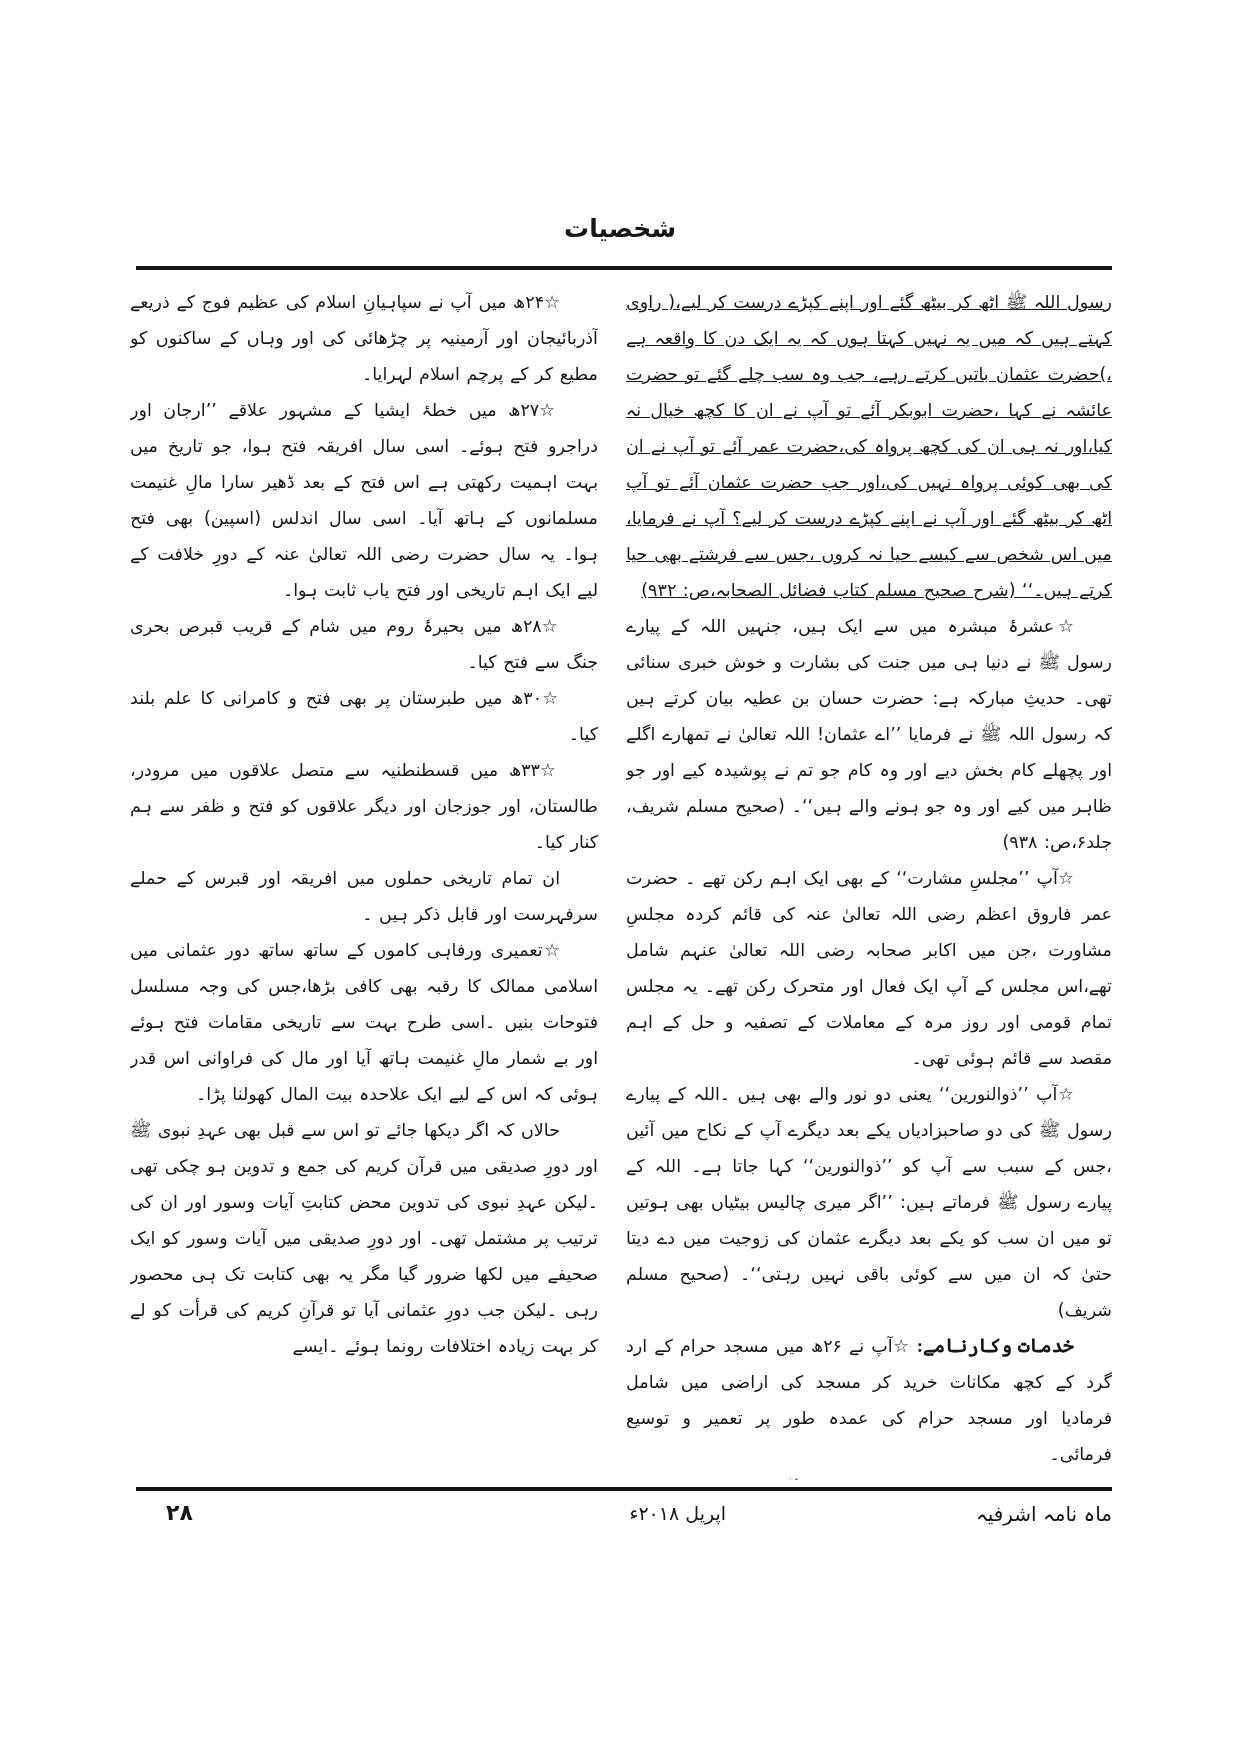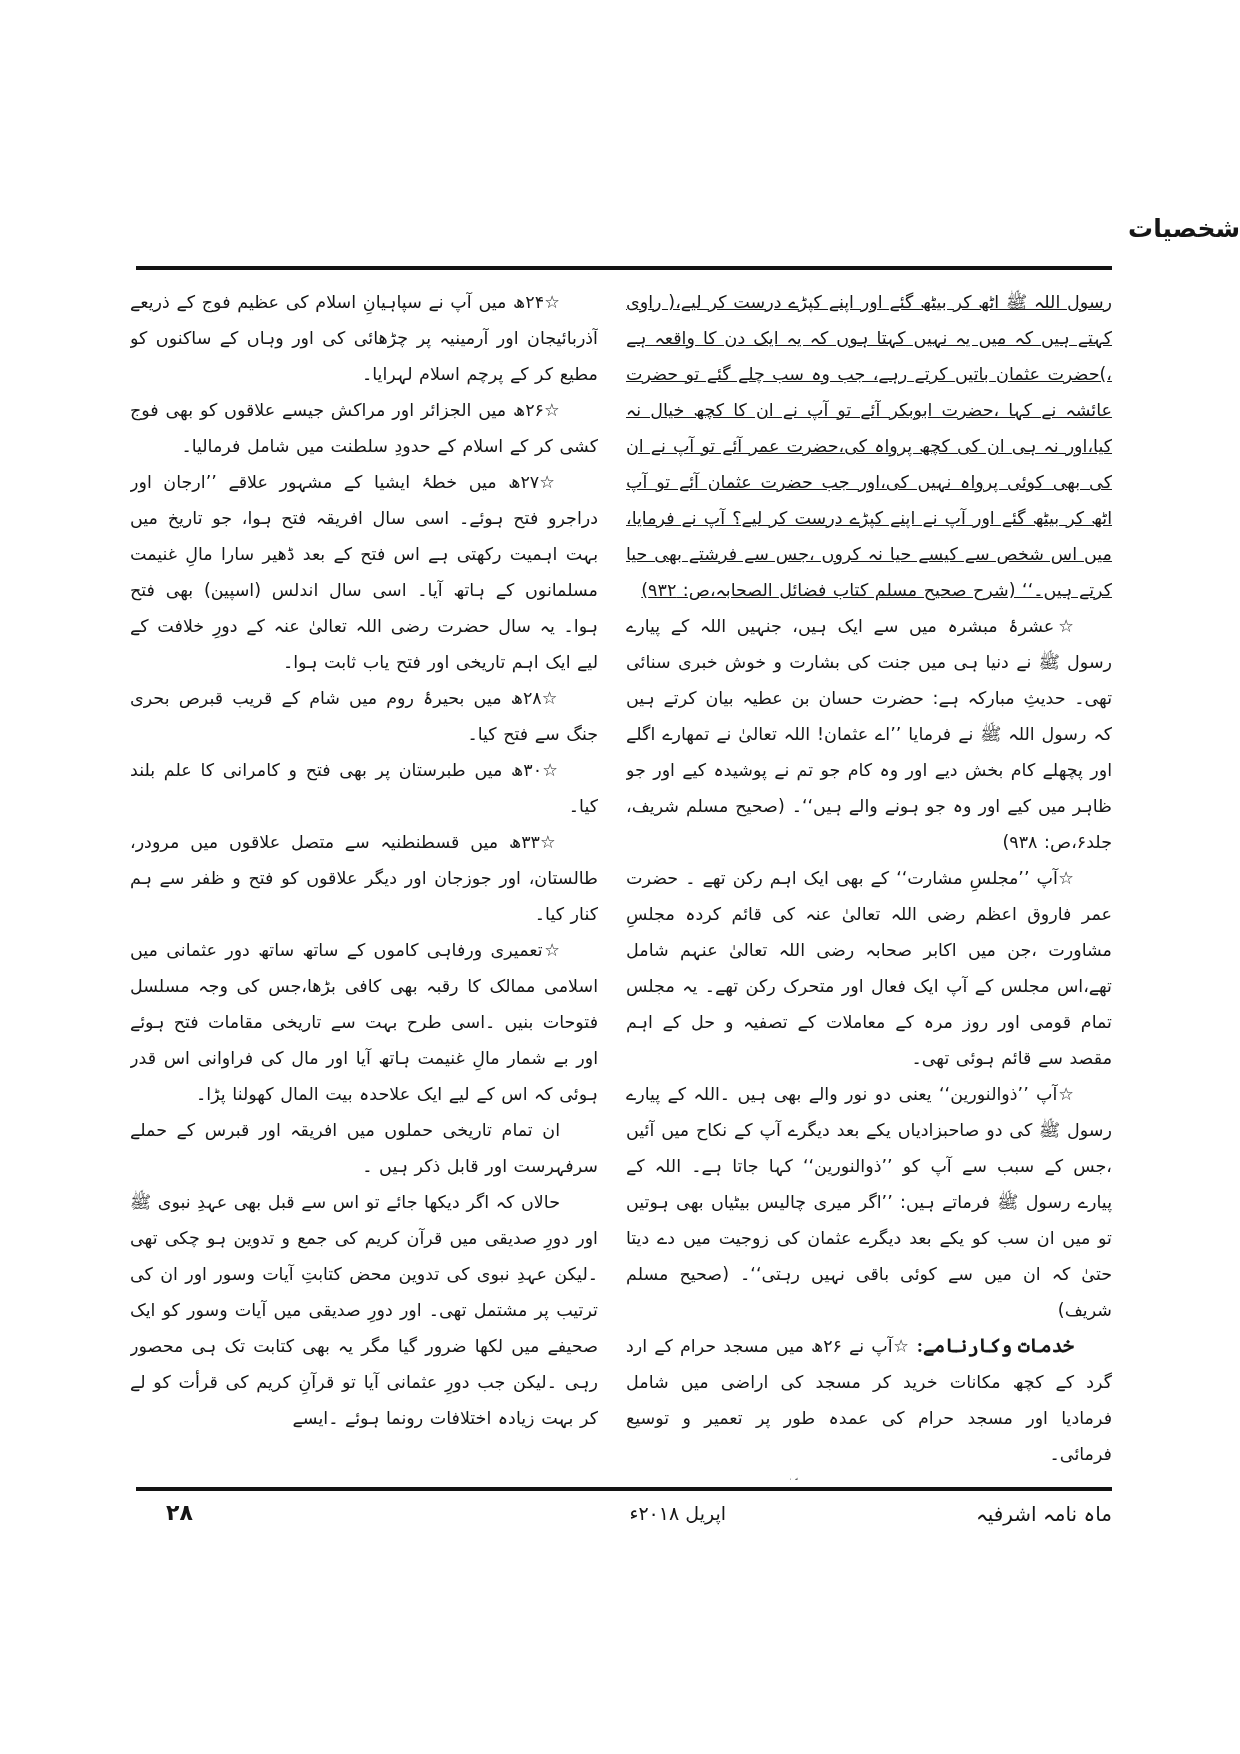--- a/index.html
+++ b/index.html
@@ -8,21 +8,21 @@
     width: 1240px; height: 1754px;
     background: #ffffff;
     font-family: "DejaVu Sans", sans-serif;
     color: #161616;
     position: relative;
     overflow: hidden;
   }
   .page-header-title {
     position: absolute;
     top: 214px; left: 0; right: 0;
-    text-align: right;
+    text-align: center;
     font-size: 25px;
     font-weight: bold;
     letter-spacing: 0.5px;
   }
   .head-rule {
     position: absolute;
     top: 266px; left: 136px; width: 976px;
     height: 4px;
     border-top: 3px solid #131313;
     border-bottom: 1px solid #131313;
@@ -91,27 +91,26 @@
   <p class="noindent">رسول اللہ ﷺ اٹھ کر بیٹھ گئے اور اپنے کپڑے درست کر لیے،( راوی کہتے ہیں کہ میں یہ نہیں کہتا ہوں کہ یہ ایک دن کا واقعہ ہے ،)حضرت عثمان باتیں کرتے رہے، جب وہ سب چلے گئے تو حضرت عائشہ نے کہا ،حضرت ابوبکر آئے تو آپ نے ان کا کچھ خیال نہ کیا،اور نہ ہی ان کی کچھ پرواہ کی،حضرت عمر آئے تو آپ نے ان کی بھی کوئی پرواہ نہیں کی،اور جب حضرت عثمان آئے تو آپ اٹھ کر بیٹھ گئے اور آپ نے اپنے کپڑے درست کر لیے؟ آپ نے فرمایا، میں اس شخص سے کیسے حیا نہ کروں ،جس سے فرشتے بھی حیا کرتے ہیں۔‘‘ (شرح صحیح مسلم کتاب فضائل الصحابہ،ص: ۹۳۲)</p>
   <p>☆عشرۂ مبشرہ میں سے ایک ہیں، جنہیں اللہ کے پیارے رسول ﷺ نے دنیا ہی میں جنت کی بشارت و خوش خبری سنائی تھی۔ حدیثِ مبارکہ ہے: حضرت حسان بن عطیہ بیان کرتے ہیں کہ رسول اللہ ﷺ نے فرمایا ’’اے عثمان! اللہ تعالیٰ نے تمھارے اگلے اور پچھلے کام بخش دیے اور وہ کام جو تم نے پوشیدہ کیے اور جو ظاہر میں کیے اور وہ جو ہونے والے ہیں‘‘۔ (صحیح مسلم شریف، جلد۶،ص: ۹۳۸)</p>
   <p>☆آپ ’’مجلسِ مشارت‘‘ کے بھی ایک اہم رکن تھے ۔ حضرت عمر فاروق اعظم رضی اللہ تعالیٰ عنہ کی قائم کردہ مجلسِ مشاورت ،جن میں اکابر صحابہ رضی اللہ تعالیٰ عنہم شامل تھے،اس مجلس کے آپ ایک فعال اور متحرک رکن تھے۔ یہ مجلس تمام قومی اور روز مرہ کے معاملات کے تصفیہ و حل کے اہم مقصد سے قائم ہوئی تھی۔</p>
   <p>☆آپ ’’ذوالنورین‘‘ یعنی دو نور والے بھی ہیں ۔اللہ کے پیارے رسول ﷺ کی دو صاحبزادیاں یکے بعد دیگرے آپ کے نکاح میں آئیں ،جس کے سبب سے آپ کو ’’ذوالنورین‘‘ کہا جاتا ہے۔ اللہ کے پیارے رسول ﷺ فرماتے ہیں: ’’اگر میری چالیس بیٹیاں بھی ہوتیں تو میں ان سب کو یکے بعد دیگرے عثمان کی زوجیت میں دے دیتا حتیٰ کہ ان میں سے کوئی باقی نہیں رہتی‘‘۔ (صحیح مسلم شریف)</p>
   <p><b class="section-heading">خدمات وکارنامے:</b>&nbsp;<span>☆آپ نے ۲۶ھ میں مسجد حرام کے ارد گرد کے کچھ مکانات خرید کر مسجد کی اراضی میں شامل فرمادیا اور مسجد حرام کی عمدہ طور پر تعمیر و توسیع فرمائی۔</span></p>
   <p>☆اسی طرح ۲۹ھ میں مسجد نبوی ﷺ کی توسیع فرمائی ۔علامہ جلال الدین سیوطی رضی اللہ تعالیٰ عنہ کے مطابق ’’آپ نے تراشیدہ پتھروں سے اس کی تعمیر کی،اس کے ستون بھی پتھر کے بنوائے اور چھت میں ساگوان لگوایا،مسجد کا طول ایک سو ساٹھ ہاتھ اور عرض ایک سو پچاس ہاتھ رکھا‘‘۔</p>
 </div>
 
 <div class="column column-left">
   <p>☆۲۴ھ میں آپ نے سپاہیانِ اسلام کی عظیم فوج کے ذریعے آذربائیجان اور آرمینیہ پر چڑھائی کی اور وہاں کے ساکنوں کو مطیع کر کے پرچم اسلام لہرایا۔</p>
-  <p>☆۲۶ھ میں الجزائر اور مراکش جیسے علاقوں کو بھی فوج کشی کر کے اسلام کے حدودِ سلطنت میں شامل فرمالیا۔</p>
   <p>☆۲۷ھ میں خطۂ ایشیا کے مشہور علاقے ’’ارجان اور دراجرو فتح ہوئے۔ اسی سال افریقہ فتح ہوا، جو تاریخ میں بہت اہمیت رکھتی ہے اس فتح کے بعد ڈھیر سارا مالِ غنیمت مسلمانوں کے ہاتھ آیا۔ اسی سال اندلس (اسپین) بھی فتح ہوا۔ یہ سال حضرت رضی اللہ تعالیٰ عنہ کے دورِ خلافت کے لیے ایک اہم تاریخی اور فتح یاب ثابت ہوا۔</p>
   <p>☆۲۸ھ میں بحیرۂ روم میں شام کے قریب قبرص بحری جنگ سے فتح کیا۔</p>
   <p>☆۳۰ھ میں طبرستان پر بھی فتح و کامرانی کا علم بلند کیا۔</p>
   <p>☆۳۳ھ میں قسطنطنیہ سے متصل علاقوں میں مرودر، طالستان، اور جوزجان اور دیگر علاقوں کو فتح و ظفر سے ہم کنار کیا۔</p>
+  <p>ان تمام تاریخی حملوں میں افریقہ اور قبرس کے حملے سرفہرست اور قابل ذکر ہیں ۔</p>
   <p>☆تعمیری ورفاہی کاموں کے ساتھ ساتھ دور عثمانی میں اسلامی ممالک کا رقبہ بھی کافی بڑھا،جس کی وجہ مسلسل فتوحات بنیں ۔اسی طرح بہت سے تاریخی مقامات فتح ہوئے اور بے شمار مالِ غنیمت ہاتھ آیا اور مال کی فراوانی اس قدر ہوئی کہ اس کے لیے ایک علاحدہ بیت المال کھولنا پڑا۔</p>
-  <p>ان تمام تاریخی حملوں میں افریقہ اور قبرس کے حملے سرفہرست اور قابل ذکر ہیں ۔</p>
   <p>حالاں کہ اگر دیکھا جائے تو اس سے قبل بھی عہدِ نبوی ﷺ اور دورِ صدیقی میں قرآن کریم کی جمع و تدوین ہو چکی تھی ۔لیکن عہدِ نبوی کی تدوین محض کتابتِ آیات وسور اور ان کی ترتیب پر مشتمل تھی۔ اور دورِ صدیقی میں آیات وسور کو ایک صحیفے میں لکھا ضرور گیا مگر یہ بھی کتابت تک ہی محصور رہی ۔لیکن جب دورِ عثمانی آیا تو قرآنِ کریم کی قرأت کو لے کر بہت زیادہ اختلافات رونما ہوئے ۔ایسے</p>
 </div>
 
 <div class="foot-rule"></div>
 
 <div class="footer-band">
   <div class="footer-magazine">ماہ نامہ اشرفیہ</div>
   <div class="footer-date">اپریل ۲۰۱۸ء</div>
   <div class="footer-pageno">۲۸</div>
 </div>

